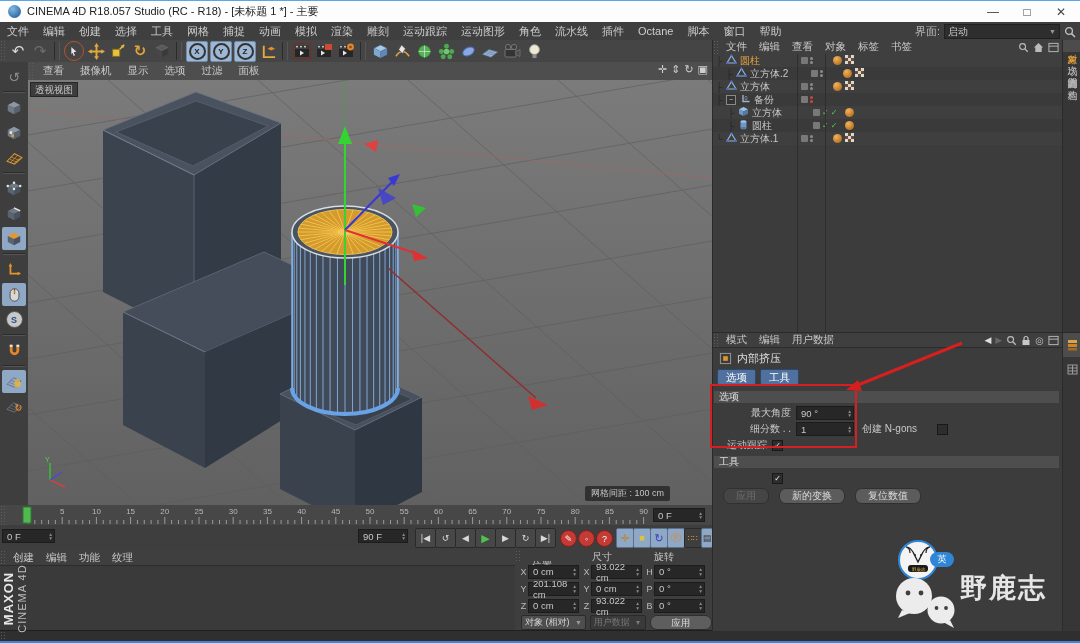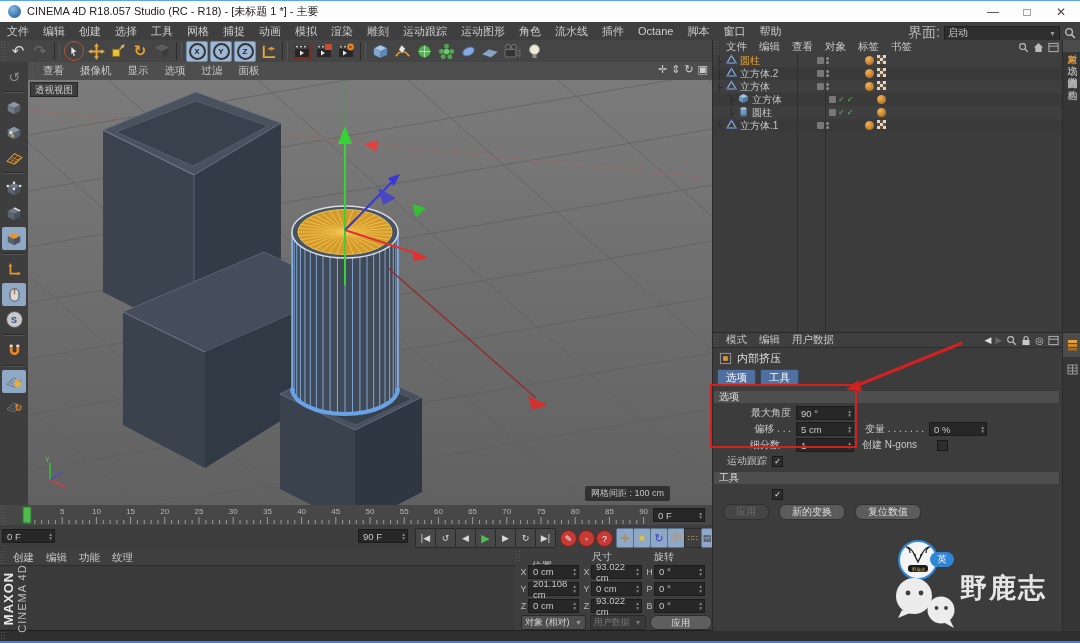--- a/index.html
+++ b/index.html
@@ -10,21 +10,21 @@
   #top-accent{position:absolute;left:0;top:0;width:1080px;height:1px;background:#5aa7e8;z-index:5;}
   #titlebar{position:absolute;left:0;top:1px;width:1080px;height:21px;background:#fdfdfd;display:flex;align-items:center;}
   #app-icon{width:13px;height:13px;border-radius:50%;margin:0 6px 0 8px;
      background:radial-gradient(circle at 35% 30%,#7db9e8,#1c4f8a);}
   #title-text{color:#222;font-size:11px;}
   .wbtn{position:absolute;top:0;width:34px;height:21px;display:flex;align-items:center;justify-content:center;color:#444;font-size:12px;}
   
   #menubar{position:absolute;left:0;top:22px;width:1080px;height:18px;background:#3f3f3f;border-bottom:1px solid #2c2c2c;display:flex;align-items:center;}
   .mitem{padding:0 7px;color:#cdcdcd;font-size:11px;white-space:nowrap;}
   #iface{position:absolute;right:4px;top:2px;display:flex;align-items:center;gap:4px;}
-  #iface-label{color:#b8b8b8;font-size:14px;}
+  #iface-label{color:#b8b8b8;font-size:11px;}
   #iface-select{width:108px;height:13px;background:#2e2e2e;border:1px solid #202020;color:#c8c8c8;font-size:10px;
      display:flex;align-items:center;justify-content:space-between;padding:0 3px;}
   
   #toolbar{position:absolute;left:0;top:40px;width:712px;height:22px;background:#454545;border-bottom:1px solid #282828;
      display:flex;align-items:center;}
   .grip{width:7px;height:100%;background-image:radial-gradient(#5d5d5d 1px,transparent 1px);background-size:3px 3px;flex:none;}
   .tbtn{width:22px;height:20px;display:flex;align-items:center;justify-content:center;flex:none;}
   .tsep{width:4px;height:18px;border-left:1px solid #2b2b2b;border-right:1px solid #565656;margin:0 3px;flex:none;}
   .axbtn{width:20px;height:19px;background:#9db7d4;border:1px solid #6f8cab;border-radius:2px;
      display:flex;align-items:center;justify-content:center;margin:0 1px;flex:none;}
@@ -80,21 +80,21 @@
      font-size:9.5px;text-align:center;line-height:13px;}
   
   #statusbar{position:absolute;left:0;top:630px;width:1080px;height:11px;background:#2f2f2f;border-top:1px solid #1f1f1f;display:flex;}
   #bottom-accent{position:absolute;left:0;top:641px;width:1080px;height:2px;background:#3d85d8;}
   
   #om{position:absolute;left:712px;top:40px;width:368px;height:292px;background:#3c3c3c;border-left:1px solid #2a2a2a;}
   .pmenu{height:14px;background:#3f3f3f;border-bottom:1px solid #2c2c2c;display:flex;align-items:center;position:relative;}
   .pmitem{padding:0 6px;color:#c8c8c8;font-size:10.5px;}
   .pmenu-icons{position:absolute;right:22px;top:0;height:14px;display:flex;align-items:center;gap:4px;}
   #om-rows{position:absolute;left:0;top:14px;width:350px;height:278px;overflow:hidden;}
-  .om-row{height:13px;display:flex;align-items:center;font-size:10px;position:relative;gap:16px;}
+  .om-row{height:13px;display:flex;align-items:center;font-size:10px;position:relative;}
   .om-row:nth-child(odd){background:#3f3f3f;}
   .om-row:nth-child(even){background:#3a3a3a;}
   .om-name{display:flex;align-items:center;gap:3px;width:83px;overflow:hidden;white-space:nowrap;}
   .om-conn{color:#262626;font-size:9px;width:8px;text-align:center;flex:none;}
   .om-expander{width:8px;height:8px;border:1px solid #8a8a8a;background:#333;color:#ccc;font-size:7px;line-height:7px;
      text-align:center;flex:none;margin-right:1px;}
   .om-state{width:26px;display:flex;align-items:center;gap:2px;justify-content:flex-start;padding-left:3px;flex:none;}
   .sq{width:7px;height:7px;background:#787878;border-radius:1px;}
   .dots{display:flex;flex-direction:column;gap:1px;}
   .dot{width:3px;height:3px;border-radius:50%;background:#8c8c8c;}
@@ -940,21 +940,21 @@
                 <rect width="9" height="9" fill="#6b4e2e"></rect>
                 <rect x="0" y="0" width="3" height="3" fill="#d8d8d8"></rect>
                 <rect x="6" y="0" width="3" height="3" fill="#d8d8d8"></rect>
                 <rect x="3" y="3" width="3" height="3" fill="#d8d8d8"></rect>
                 <rect x="0" y="6" width="3" height="3" fill="#d8d8d8"></rect>
                 <rect x="6" y="6" width="3" height="3" fill="#d8d8d8"></rect>
               </svg></span>
           </div>
         </div>
         <div class="om-row">
-          <div class="om-name" style="padding-left:2px;">
+          <div class="om-name" style="padding-left:12px;">
             <span class="om-conn">├</span>
             <span><svg width="11" height="11" viewBox="0 0 11 11">
                 <polygon points="5.5,1.5 10,9 1,9" fill="none" stroke="#8fb4dc" stroke-width="1.2"></polygon>
                 <circle cx="5.5" cy="1.5" r="1.1" fill="#4a66d8"></circle>
                 <circle cx="1.5" cy="9" r="1.1" fill="#4a66d8"></circle>
                 <circle cx="9.5" cy="9" r="1.1" fill="#4a66d8"></circle>
               </svg></span>
             <span style="color:#c8c8c8;">立方体.2</span>
           </div>
           <div class="om-state">
@@ -998,20 +998,39 @@
             <span class="tag-ball"></span>
             <span><svg width="9" height="9" viewBox="0 0 9 9">
                 <rect width="9" height="9" fill="#6b4e2e"></rect>
                 <rect x="0" y="0" width="3" height="3" fill="#d8d8d8"></rect>
                 <rect x="6" y="0" width="3" height="3" fill="#d8d8d8"></rect>
                 <rect x="3" y="3" width="3" height="3" fill="#d8d8d8"></rect>
                 <rect x="0" y="6" width="3" height="3" fill="#d8d8d8"></rect>
                 <rect x="6" y="6" width="3" height="3" fill="#d8d8d8"></rect>
               </svg></span>
           </div>
+        </div>
+        <div class="om-row">
+          <div class="om-name" style="padding-left:2px;">
+            <span class="om-conn">├</span>
+            <span class="om-expander">−</span>
+            <span><svg width="11" height="11" viewBox="0 0 11 11">
+                <path d="M3,2 L3,8.5 L9.5,8.5" fill="none" stroke="#9fb0c8" stroke-width="1.4"></path>
+                <text x="4.6" y="6.8" font-size="5.5" fill="#9fb0c8">0</text>
+              </svg></span>
+            <span style="color:#c8c8c8;">备份</span>
+          </div>
+          <div class="om-state">
+            <span class="sq"></span>
+            <span class="dots">
+              <span class="dot red"></span>
+              <span class="dot red"></span>
+            </span>
+          </div>
+          <div class="om-tags"></div>
         </div>
         <div class="om-row">
           <div class="om-name" style="padding-left:14px;">
             <span class="om-conn">├</span>
             <span><svg width="11" height="11" viewBox="0 0 11 11">
                 <polygon points="5.5,1 10,3.2 5.5,5.4 1,3.2" fill="#9cc2ea"></polygon>
                 <polygon points="1,3.2 5.5,5.4 5.5,10 1,7.8" fill="#6f98c6"></polygon>
                 <polygon points="10,3.2 5.5,5.4 5.5,10 10,7.8" fill="#55799f"></polygon>
               </svg></span>
             <span style="color:#c8c8c8;">立方体</span>
@@ -1127,38 +1146,20 @@
       <span class="albl" style="width:78px;">最大角度</span>
       <span class="fld afld">
         <span>90 °</span>
         <span class="stp">
             <span>▴</span>
             <span>▾</span>
           </span>
         </span>
     </div>
     <div class="arow">
-      <span class="albl" style="width:78px;">偏移 . . .</span>
-      <span class="fld afld">
-        <span>5 cm</span>
-        <span class="stp">
-            <span>▴</span>
-            <span>▾</span>
-          </span>
-        </span>
-      <span class="albl" style="width:70px;">变量 . . . . . . .</span>
-      <span class="fld afld">
-        <span>0 %</span>
-        <span class="stp">
-            <span>▴</span>
-            <span>▾</span>
-          </span>
-        </span>
-    </div>
-    <div class="arow">
       <span class="albl" style="width:78px;">细分数 . .</span>
       <span class="fld afld">
         <span>1</span>
         <span class="stp">
             <span>▴</span>
             <span>▾</span>
           </span>
         </span>
       <span class="albl" style="width:70px;text-align:left;padding-left:8px;">创建 N-gons</span>
       <span class="chk"></span>

